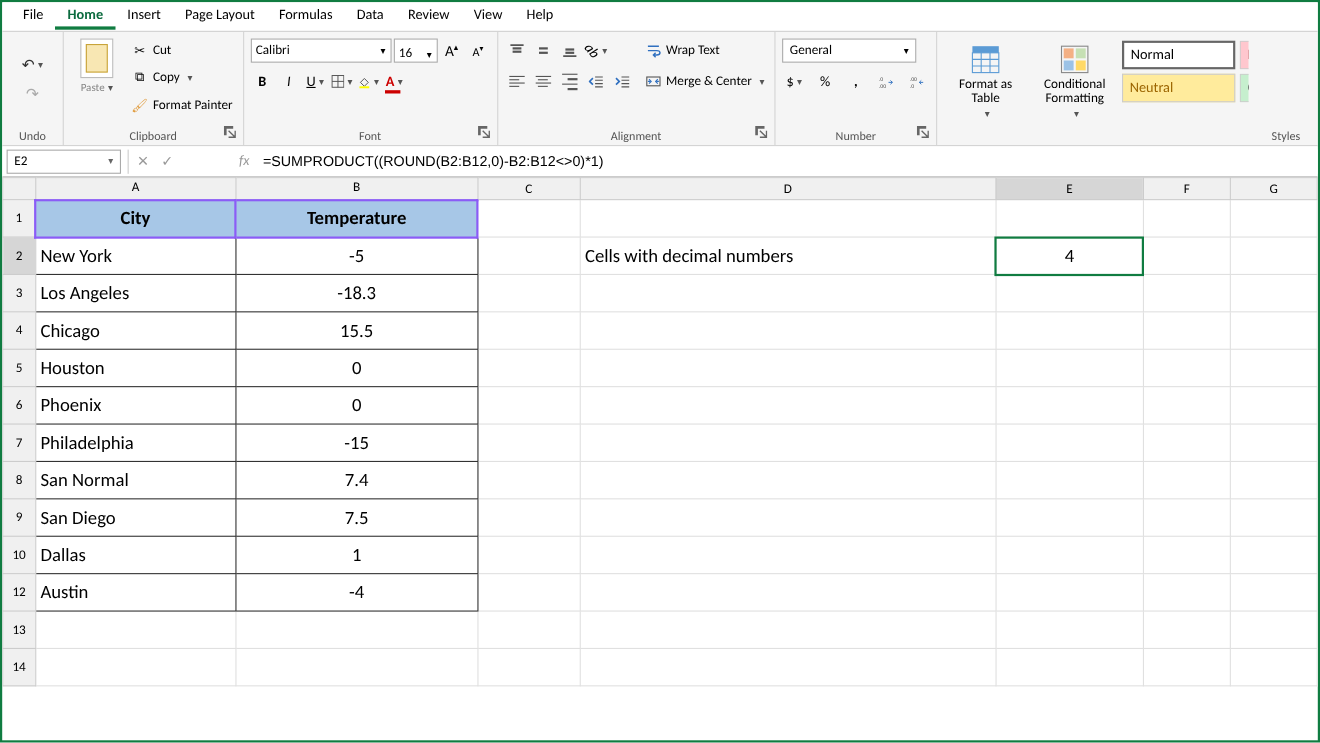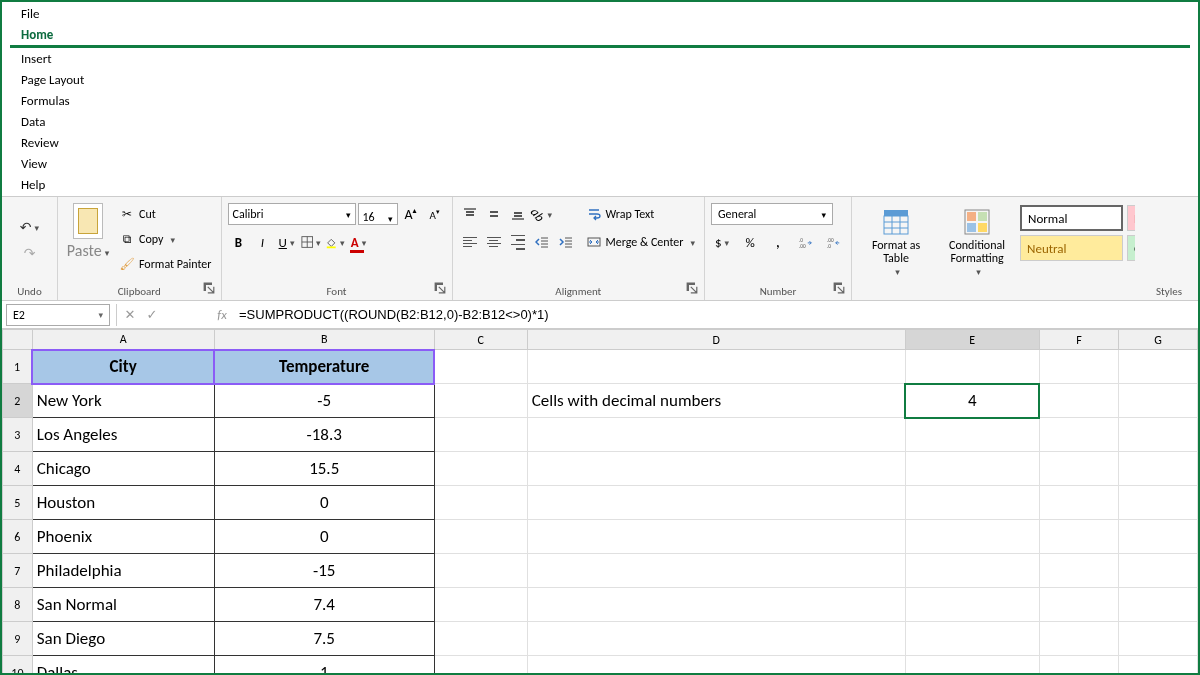--- a/index.html
+++ b/index.html
@@ -1,38 +1,38 @@
 <!DOCTYPE html>
 <html><head>
 <meta charset="utf-8">
 <style>
   * { box-sizing: border-box; margin: 0; padding: 0; }
   body { font-family: 'Segoe UI', Calibri, sans-serif; font-size: 13px; background: #fff; border: 2px solid #107c41; width: 1200px; height: 675px; overflow: hidden; }
   
   
-  .menubar { display: flex; padding: 1px 8px; background: #fff; border-bottom: 1px solid #ccc; flex-direction: column; }
+  .menubar { display: flex; padding: 1px 8px; background: #fff; border-bottom: 1px solid #ccc; }
   .menubar .tab { padding: 3px 11px; cursor: pointer; font-size: 13px; }
   .menubar .tab.active { color: #0c6b3f; border-bottom: 3px solid #107c41; font-weight: 600; }
   
   
   .ribbon { display: flex; background: #f5f5f5; border-bottom: 1px solid #ccc; height: 104px; }
   .ribbon-group { display: flex; flex-direction: column; border-right: 1px solid #d4d4d4; padding: 2px 6px 0 6px; position: relative; }
   .ribbon-group-label { text-align: center; font-size: 11px; color: #555; padding: 2px 0; margin-top: auto; }
   .ribbon-group-content { display: flex; align-items: flex-start; height: 78px; padding-top: 4px; }
   .r-col { display: flex; flex-direction: column; gap: 2px; }
   .r-row { display: flex; align-items: center; gap: 2px; }
 
   
   .undo-btn { width: 34px; height: 18px; display: flex; align-items: center; justify-content: center; font-size: 14px; color: #333; }
   
   
   .paste-block { display:flex; flex-direction:column; align-items:center; width: 48px; margin-right:4px;}
   .paste-icon-lg { width:30px; height:36px; background: #fff; border: 1px solid #bbb; position:relative; }
   .paste-icon-lg::before { content:""; position:absolute; top:4px; left:4px; right:4px; bottom:4px; background:#f8e7b3; border:1px solid #c8a43a;}
-  .paste-label { font-size:16px; color:#888; margin-top:2px;}
+  .paste-label { font-size:10px; color:#888; margin-top:2px;}
   .clip-item { display:flex; align-items:center; gap:4px; font-size:12px; padding:1px 3px; height:22px;}
   .clip-icon { width:16px; height:16px; display:inline-flex; align-items:center; justify-content:center;}
   
   
   .font-dd { border:1px solid #aaa; background:#fff; height:22px; display:flex; align-items:center; padding:0 4px; font-size:12px;}
   .font-btn { width:22px; height:22px; display:inline-flex; align-items:center; justify-content:center; font-size:13px; border:1px solid transparent;}
   svg.ico { width:14px; height:14px; }
   
   
   .align-btn { width:22px; height:22px; display:inline-flex; align-items:center; justify-content:center; }

